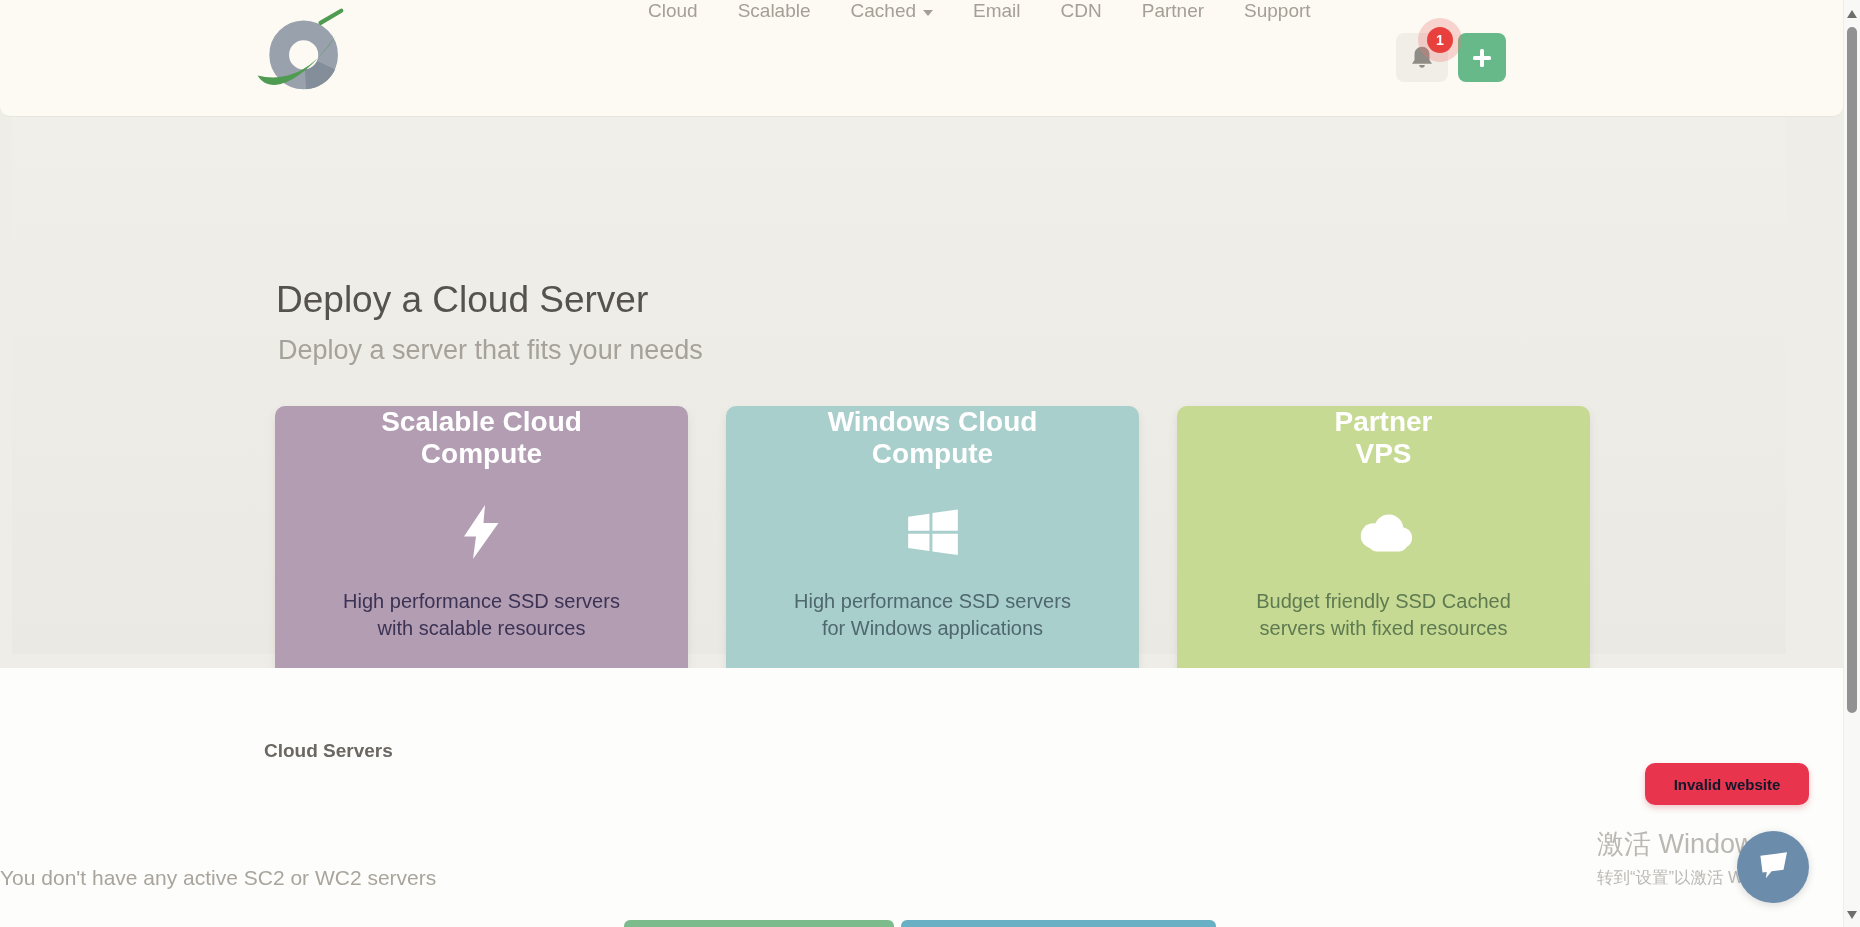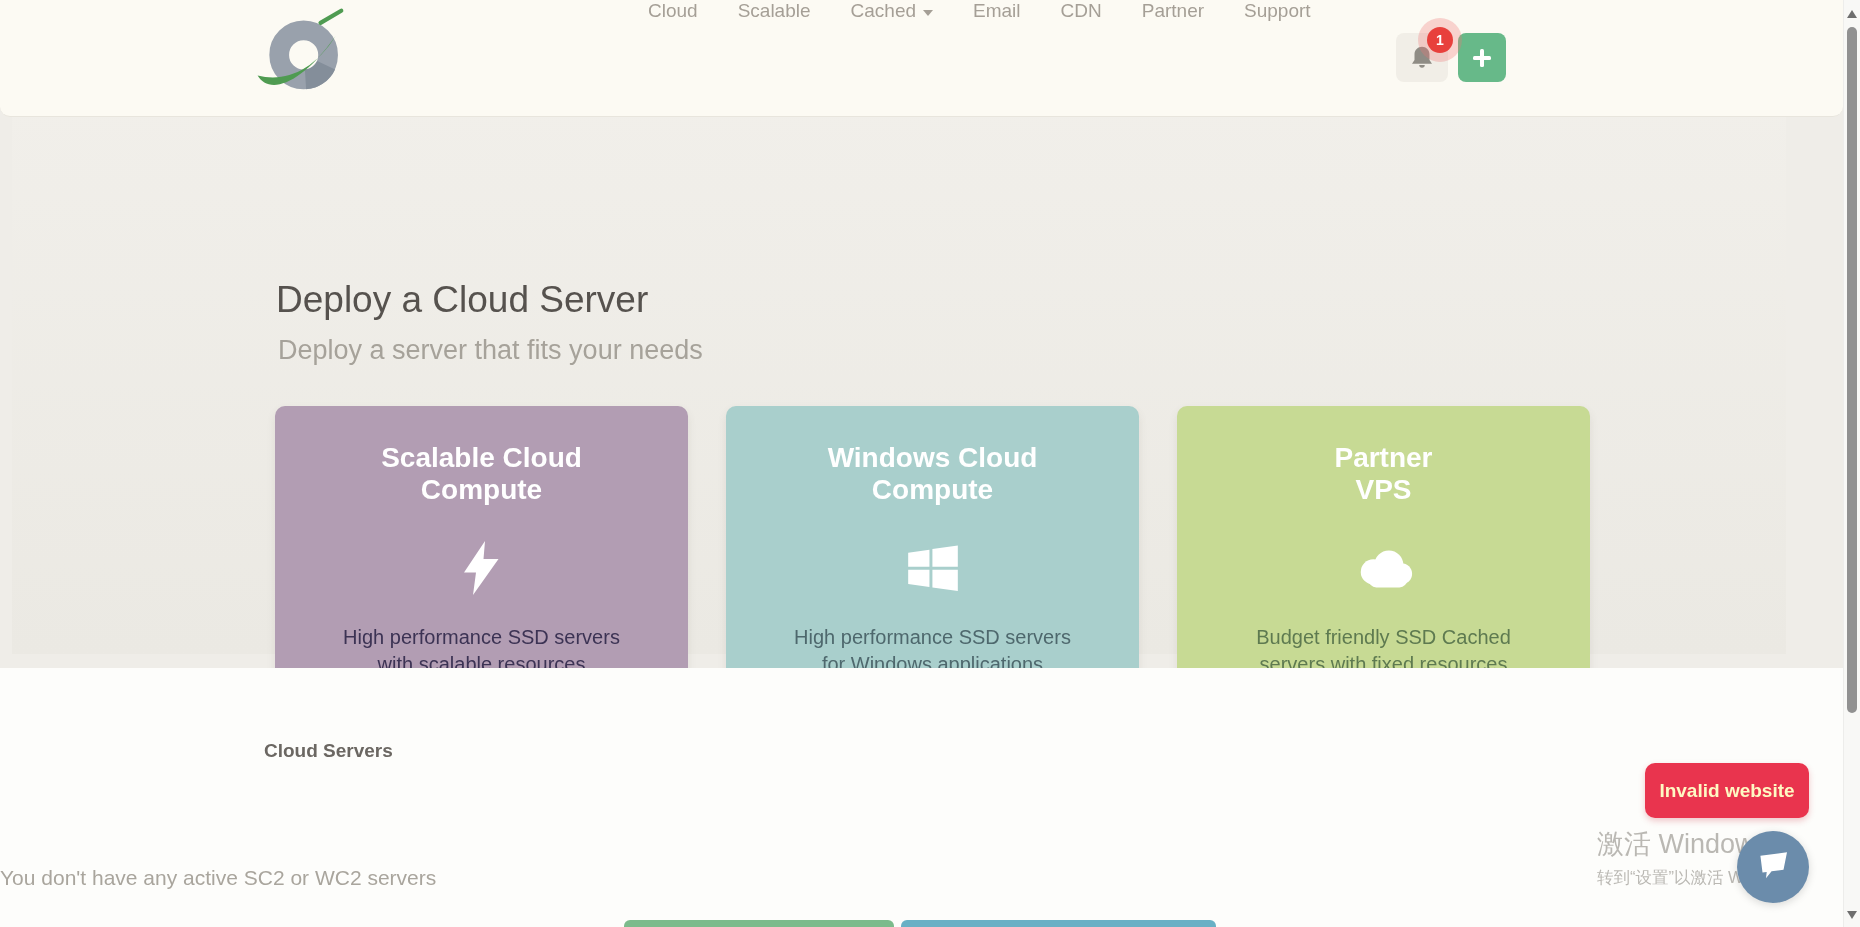--- a/index.html
+++ b/index.html
@@ -23,31 +23,31 @@
   .add-btn { position:absolute; left:1458px; top:33px; width:48px; height:49px; border:none;
              border-radius:8px; display:flex; align-items:center; justify-content:center; cursor:pointer; }
 
   
   .hero { position:absolute; left:0; top:103px; width:1774px; height:551px;
           background:linear-gradient(#f1efea, #ebe9e3);margin-left:12px; }
   .hero-title { position:absolute; left:264px; top:176px; font-size:37px; font-weight:400; color:#56524e; }
   .hero-sub { position:absolute; left:266px; top:232px; font-size:27px; color:#a6a29a; }
   .cards { position:absolute; left:263px; top:303px; display:flex; gap:38px; }
   .card { width:413px; height:308px; border-radius:10px; box-shadow:0 4px 8px rgba(90,80,70,0.10);
-          display:flex; flex-direction:column; align-items:center; padding-top:36px; cursor:pointer; }
+          display:flex; flex-direction:column; align-items:center; cursor:pointer; }
   .card-title { font-size:28px; font-weight:bold; color:#ffffff; text-align:center; line-height:1.15; }
   .card-title span { display:block; }
   .icon-wrap { height:84px; margin-top:20px; display:flex; align-items:center; justify-content:center; }
   .card-desc { margin-top:14px; font-size:20px; line-height:1.32; text-align:center; max-width:295px; }
 
   
   .servers { position:absolute; left:0; top:668px; width:1843px; height:259px; background:#fdfdfb; }
   .servers-h2 { position:absolute; left:264px; top:72px; font-size:19px; font-weight:bold; color:#6b6762; }
-  .invalid-btn { position:absolute; left:1645px; top:95px; width:164px; height:55px; border:none; border-radius:10px;
-                 color:#fef9c3; font-size:19px; font-weight:bold; font-family:"Liberation Sans",sans-serif;
+  .invalid-btn { position:absolute; left:1645px; top:95px; width:164px; height:42px; border:none; border-radius:10px;
+                 color:#0f172a; font-size:15px; font-weight:bold; font-family:"Liberation Sans",sans-serif;
                  cursor:pointer; box-shadow:0 3px 6px rgba(200,40,60,0.25); }
   .empty-msg { position:absolute; left:0; top:198px; width:1843px; text-align:left; font-size:21px; color:#a9a59d; }
   .bottom-btn { position:absolute; top:920px; height:30px; border:none; border-radius:6px 6px 0 0; cursor:pointer; z-index:2; }
   .bottom-btn.green { left:624px; width:270px; }
   .bottom-btn.blue  { left:901px; width:315px; }
 
   
   .watermark { position:absolute; left:1597px; top:826px; color:#bab8b3; z-index:5; pointer-events:none; }
   .watermark .l1 { font-size:27px; }
   .watermark .l2 { font-size:16.5px; margin-top:5px; }

